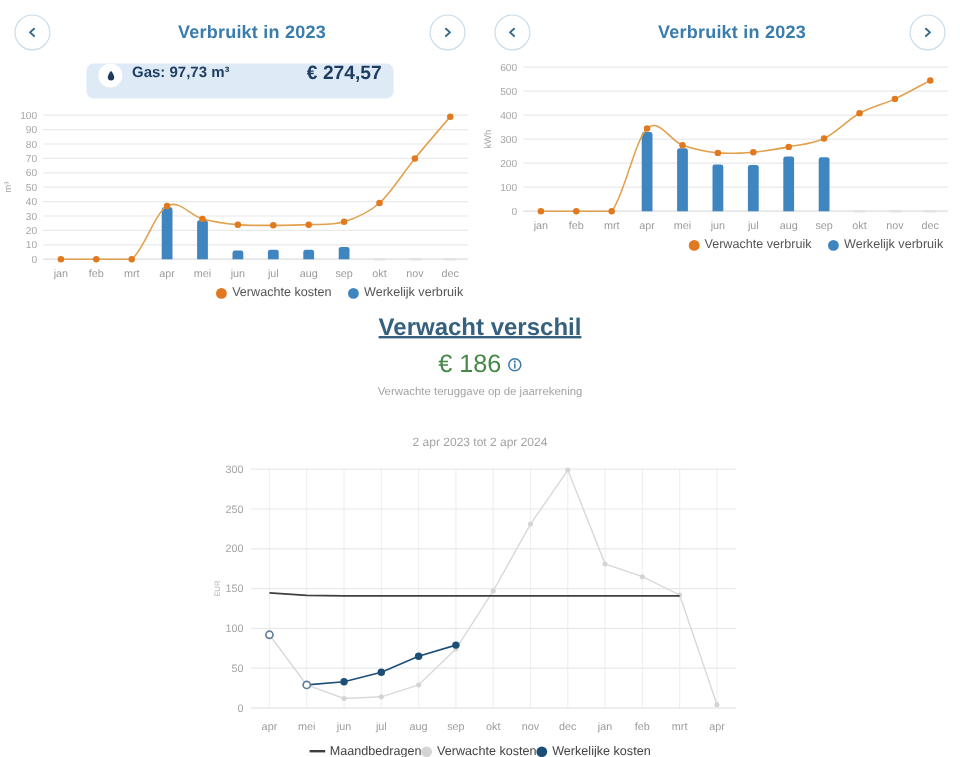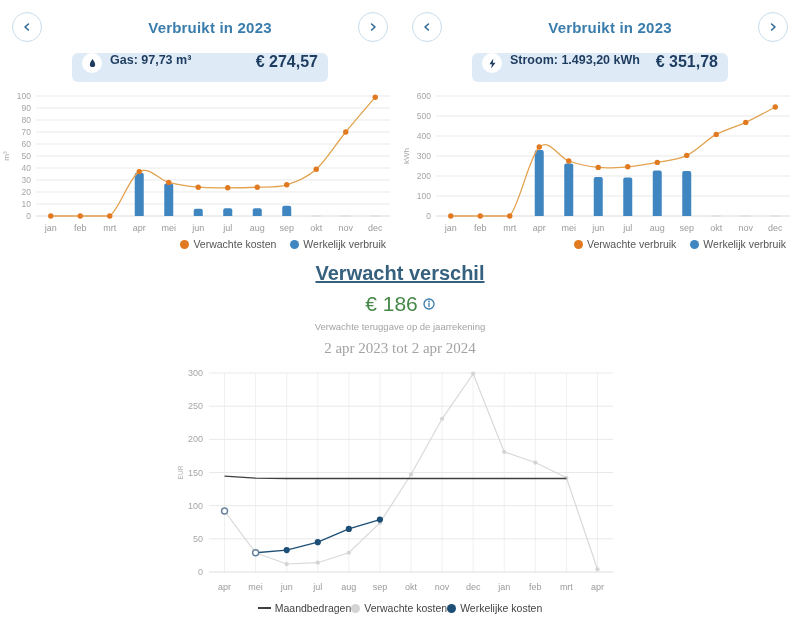--- a/index.html
+++ b/index.html
@@ -15,21 +15,21 @@
   .pill-amount{margin-left:auto;font-size:16px;font-weight:bold;color:#1e3c5f;}
   svg.chart{display:block;margin:6px auto 0 auto;}
   .legend{display:flex;justify-content:flex-end;gap:14px;padding-right:14px;margin-top:0;font-size:10.5px;color:#555;}
   .legend-item{display:flex;align-items:center;gap:4px;cursor:pointer;}
   .dot{width:9px;height:9px;border-radius:50%;flex:none;}
   .bottom{text-align:center;margin-top:12px;}
   .f-title{font-size:20px;color:#36617e;font-weight:600;margin:0;text-decoration:underline;}
   .f-amount-row{display:flex;align-items:center;justify-content:center;gap:5px;margin-top:7px;}
   .f-amount{font-size:21px;color:#468847;}
   .f-sub{font-size:9.5px;color:#a3a3a3;margin-top:5px;}
-  .f-date{font-size:15px;color:#a3a3a3;margin-top:8px;font-family:Liberation Serif, serif;}
+  .f-date{font-size:10px;color:#a3a3a3;margin-top:32px;}
   .f-legend{display:flex;justify-content:center;align-items:center;margin-top:4px;font-size:10.5px;color:#444;}
   .dash{width:13px;height:2px;flex:none;}
 </style>
 </head>
 <body>
 
 <div class="top-row">
 
   <section class="card">
     <div class="card-head">
@@ -131,29 +131,20 @@
         <svg width="10" height="10" viewBox="0 0 10 10">
             <polyline points="6.4,2 3,5 6.4,8" fill="none" stroke="#2f6a94" stroke-width="1.6" stroke-linecap="round" stroke-linejoin="round"></polyline>
           </svg>
       </button>
       <div class="card-title">Verbruikt in 2023</div>
       <button class="nav-btn">
         <svg width="10" height="10" viewBox="0 0 10 10">
             <polyline points="3.6,2 7,5 3.6,8" fill="none" stroke="#2f6a94" stroke-width="1.6" stroke-linecap="round" stroke-linejoin="round"></polyline>
           </svg>
       </button>
-    </div>
-    <div class="pill">
-      <span class="pill-icon">
-        <svg width="11" height="11" viewBox="0 0 20 20">
-            <path d="M11.5 1 L4.5 11.5 H9 L7.5 19 L15.5 8.5 H10.5 Z" fill="#1e3c5f"></path>
-          </svg>
-      </span>
-      <span class="pill-label">Stroom: 1.493,20 kWh</span>
-      <span class="pill-amount">€ 351,78</span>
     </div>
     <svg id="stroom-chart" class="chart" width="400" height="150" viewBox="0 0 400 150">
         <line x1="36" x2="390" y1="128" y2="128" stroke="#dcdcdc" stroke-width="1"></line>
         <text x="31" y="131" font-size="8.5" fill="#a6a6a6" text-anchor="end" font-family="Liberation Sans, sans-serif">0</text>
         <line x1="36" x2="390" y1="108" y2="108" stroke="#e9e9e9" stroke-width="1"></line>
         <text x="31" y="111" font-size="8.5" fill="#a6a6a6" text-anchor="end" font-family="Liberation Sans, sans-serif">100</text>
         <line x1="36" x2="390" y1="88.00000000000001" y2="88.00000000000001" stroke="#e9e9e9" stroke-width="1"></line>
         <text x="31" y="91.00000000000001" font-size="8.5" fill="#a6a6a6" text-anchor="end" font-family="Liberation Sans, sans-serif">200</text>
         <line x1="36" x2="390" y1="68" y2="68" stroke="#e9e9e9" stroke-width="1"></line>
         <text x="31" y="71" font-size="8.5" fill="#a6a6a6" text-anchor="end" font-family="Liberation Sans, sans-serif">300</text>

